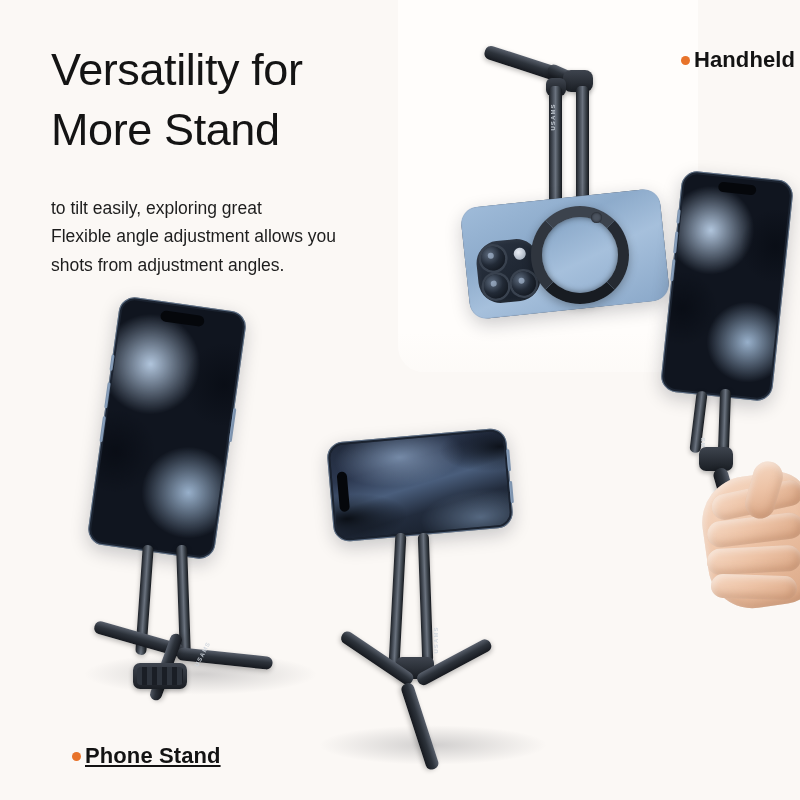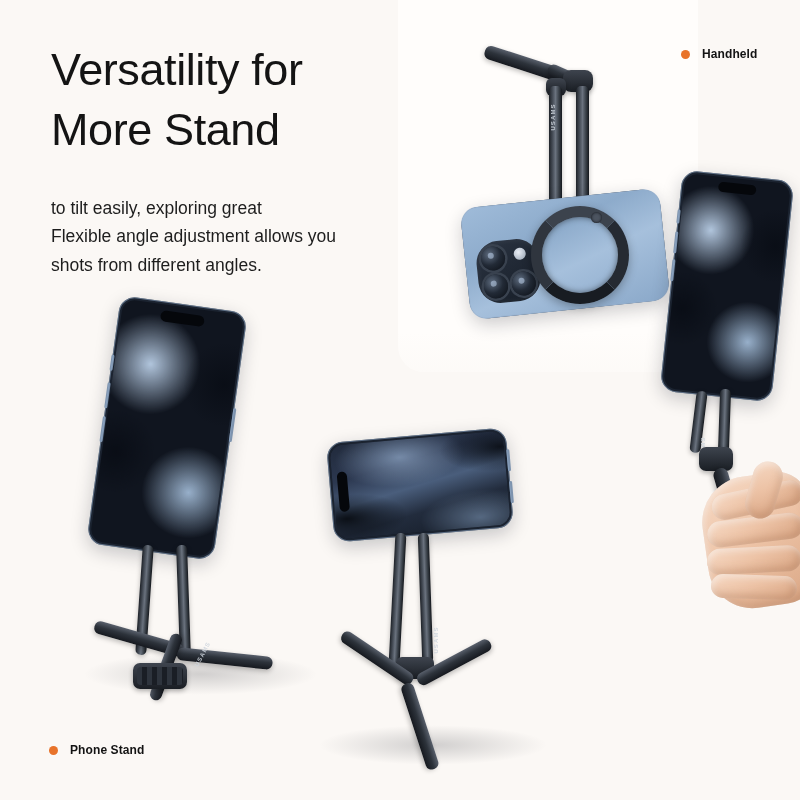--- a/index.html
+++ b/index.html
@@ -69,35 +69,35 @@
     color: #1d1d1d;
     font-weight: 400;
   }
   .subcopy span { display: block; white-space: nowrap; }
 
   
   .caption {
     position: absolute;
     display: flex;
     align-items: center;
-    gap: 12px;
-    font-size: 12px;
+    gap: 4px;
+    font-size: 22px;
     font-weight: 700;
     color: #131313;
     letter-spacing: .1px;
   }
   .caption .dot {
     width: 9px;
     height: 9px;
     border-radius: 50%;
     background: #e8732a;
     flex: 0 0 auto;
   }
   .cap-handheld { left: 668px; top: 47px; }
-  .cap-stand    { left: 36px;  top: 743px; }
+  .cap-stand    { left: 59px;  top: 743px; text-decoration: underline; }
 
   
   .photo { position: absolute; }
 
   
   .phone {
     position: relative;
     border-radius: 16px;
     background: #1b2330;
     box-shadow: 0 6px 18px rgba(20,25,35,.22);
@@ -277,21 +277,21 @@
   <div class="hero-panel"></div>
 
   <div class="headline">
     <span class="l1">Versatility for</span>
     <span class="l2">More Stand</span>
   </div>
 
   <div class="subcopy">
     <span>to tilt easily, exploring great</span>
     <span>Flexible angle adjustment allows you</span>
-    <span>shots from different angles.</span>
+    <span>shots from adjustment angles.</span>
   </div>
 
   <div class="caption cap-handheld">
     <span class="dot"></span>
     <span>Handheld</span>
   </div>
 
   <div class="caption cap-stand">
     <span class="dot"></span>
     <span>Phone Stand</span>

